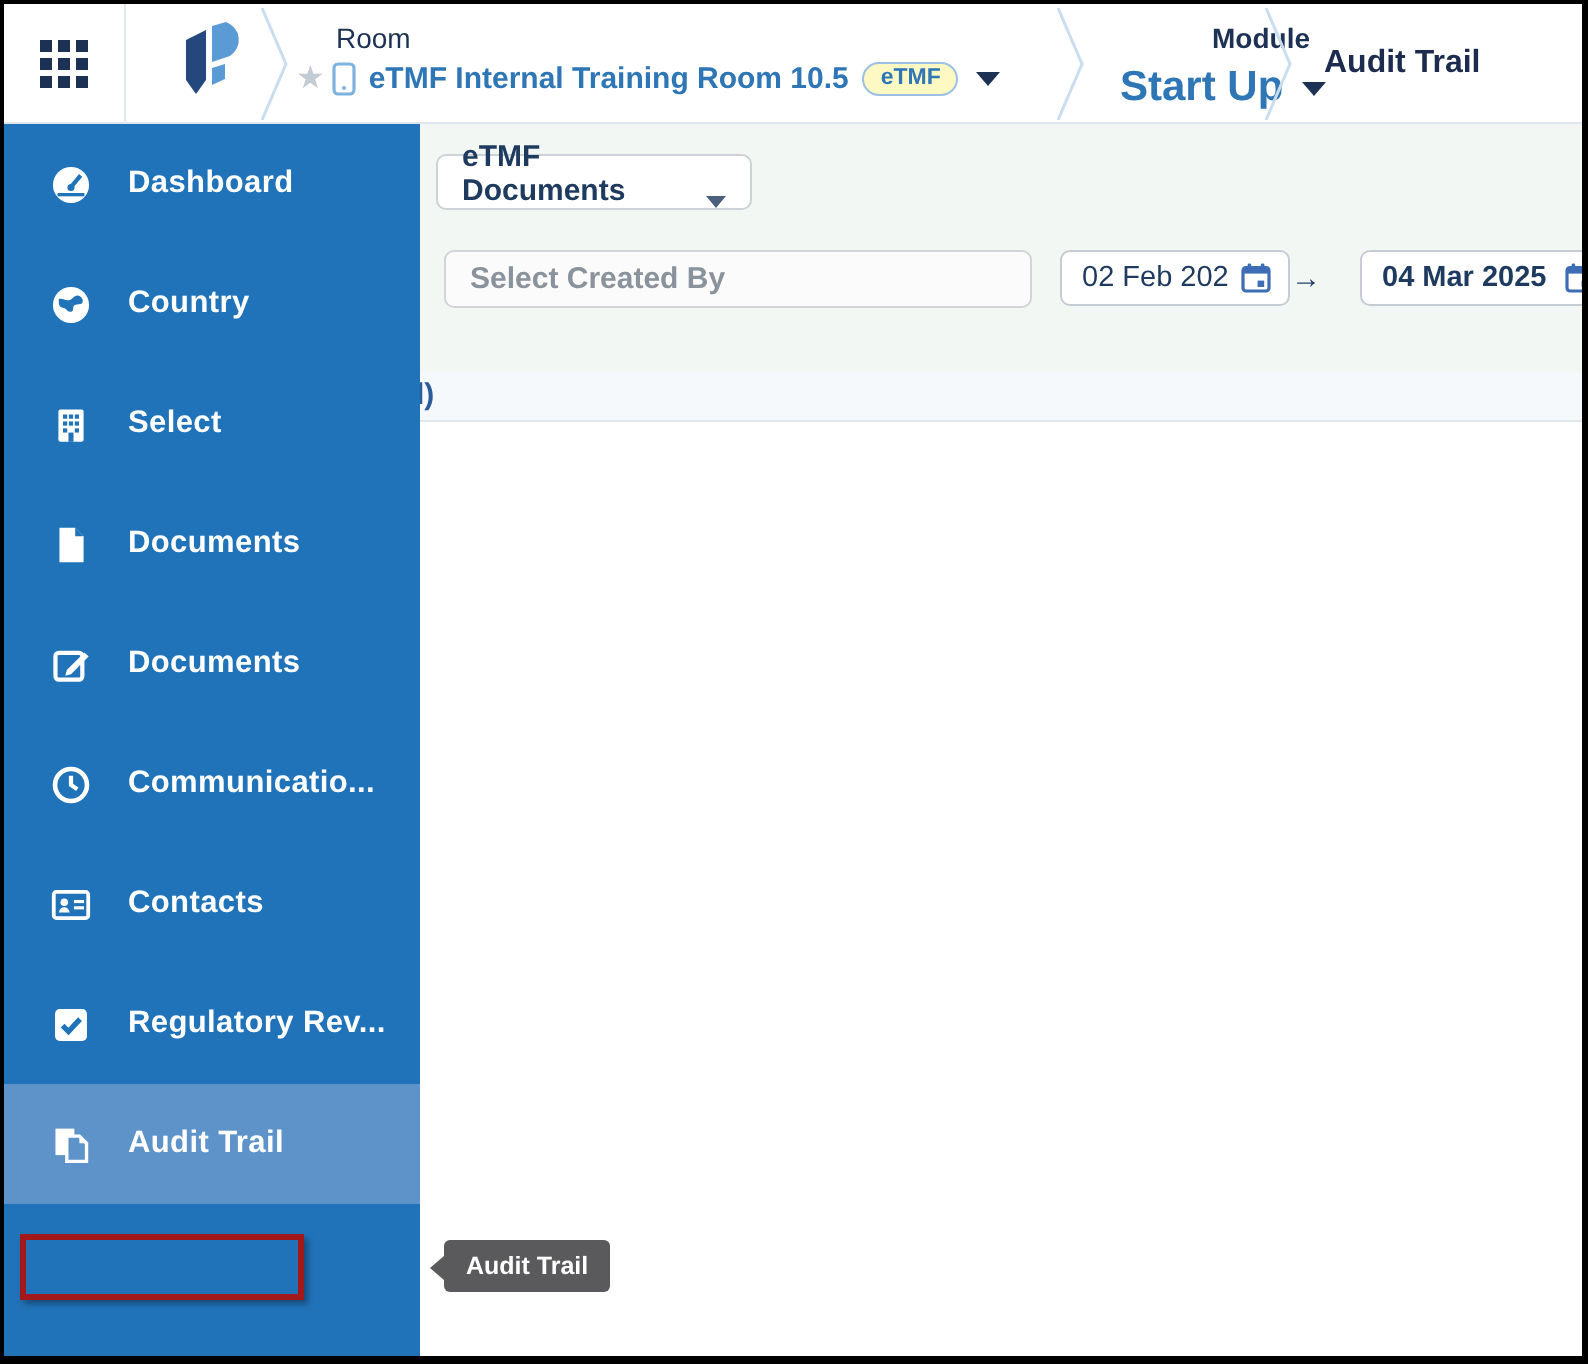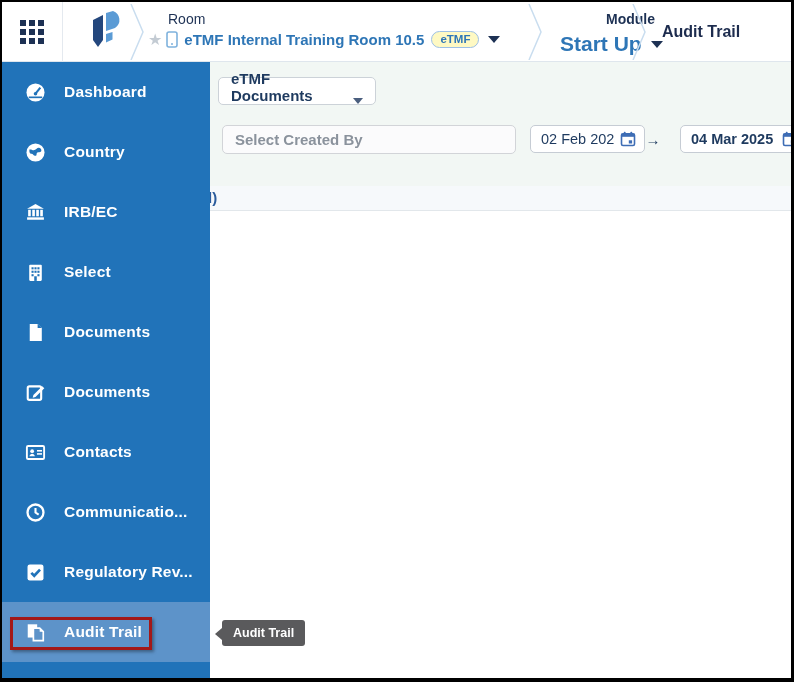--- a/index.html
+++ b/index.html
@@ -192,33 +192,20 @@
     <div class="nav-item">
       <span class="nav-ic">
         <svg width="21" height="21" viewBox="0 0 20 20">
               <circle cx="10" cy="10" r="8.6" fill="#fff"></circle>
               <path fill="#2173b9" d="M4.2 7.2c1.8-.6 3 .9 4.8.5s2.6-2.6 4.4-2.2 2.8 2.4 1.9 3.5-2.8.2-3.8 1.2.2 2.9-1.7 3-1.9-1.8-3.7-1.9-2.1-1.8-1.9-4.1z"></path>
             </svg>
       </span>
       <span class="nav-label">Country</span>
     </div>
 
-    <div class="nav-item">
-      <span class="nav-ic">
-        <svg width="21" height="21" viewBox="0 0 20 20" fill="#fff">
-              <path d="M10 1.8 2 6.4h16z"></path>
-              <rect x="3" y="7.4" width="2.5" height="6.2"></rect>
-              <rect x="6.9" y="7.4" width="2.5" height="6.2"></rect>
-              <rect x="10.7" y="7.4" width="2.5" height="6.2"></rect>
-              <rect x="14.5" y="7.4" width="2.5" height="6.2"></rect>
-              <rect x="2" y="14.6" width="16" height="2.3"></rect>
-            </svg>
-      </span>
-      <span class="nav-label">IRB/EC</span>
-    </div>
 
     <div class="nav-item">
       <span class="nav-ic">
         <svg width="21" height="21" viewBox="0 0 20 20">
               <rect x="4" y="2.6" width="12" height="15.4" rx="1" fill="#fff"></rect>
               <g fill="#2173b9">
                 <rect x="6.2" y="5" width="2" height="2"></rect>
                 <rect x="9" y="5" width="2" height="2"></rect>
                 <rect x="11.8" y="5" width="2" height="2"></rect>
                 <rect x="6.2" y="8.3" width="2" height="2"></rect>
@@ -248,43 +235,43 @@
         <svg width="21" height="21" viewBox="0 0 20 20">
               <rect x="2.6" y="4.2" width="12.8" height="12.8" rx="1.6" fill="none" stroke="#fff" stroke-width="2"></rect>
               <path d="M8 12.4 16.4 4l2 2-8.4 8.4-2.7.7z" fill="#fff"></path>
             </svg>
       </span>
       <span class="nav-label">Documents</span>
     </div>
 
     <div class="nav-item">
       <span class="nav-ic">
+        <svg width="21" height="21" viewBox="0 0 20 20" fill="none" stroke="#fff">
+              <circle cx="10" cy="10" r="7.6" stroke-width="2.2"></circle>
+              <path d="M10 5.6V10l3 2" stroke-width="2"></path>
+            </svg>
+      </span>
+      <span class="nav-label">Communicatio...</span>
+    </div>
+
+    <div class="nav-item">
+      <span class="nav-ic">
         <svg width="21" height="21" viewBox="0 0 20 20">
               <rect x="1.8" y="3.8" width="16.4" height="12.4" rx="1.2" fill="none" stroke="#fff" stroke-width="1.8"></rect>
               <circle cx="6.8" cy="8.7" r="1.8" fill="#fff"></circle>
               <path d="M4.2 13.6c.3-1.7 1.4-2.5 2.6-2.5s2.3.8 2.6 2.5z" fill="#fff"></path>
               <rect x="11.4" y="7.6" width="4.8" height="1.5" fill="#fff"></rect>
               <rect x="11.4" y="10.6" width="4.8" height="1.5" fill="#fff"></rect>
             </svg>
       </span>
       <span class="nav-label">Contacts</span>
     </div>
 
     <div class="nav-item">
       <span class="nav-ic">
-        <svg width="21" height="21" viewBox="0 0 20 20" fill="none" stroke="#fff">
-              <circle cx="10" cy="10" r="7.6" stroke-width="2.2"></circle>
-              <path d="M10 5.6V10l3 2" stroke-width="2"></path>
-            </svg>
-      </span>
-      <span class="nav-label">Communicatio...</span>
-    </div>
-
-    <div class="nav-item">
-      <span class="nav-ic">
         <svg width="21" height="21" viewBox="0 0 20 20">
               <rect x="2.4" y="2.4" width="15.2" height="15.2" rx="2.2" fill="#fff"></rect>
               <path d="M6 10.3l2.8 2.8 5.5-5.9" stroke="#2173b9" stroke-width="2.5" fill="none"></path>
             </svg>
       </span>
       <span class="nav-label">Regulatory Rev...</span>
     </div>
 
     <div class="nav-item selected">
       <span class="nav-ic">

